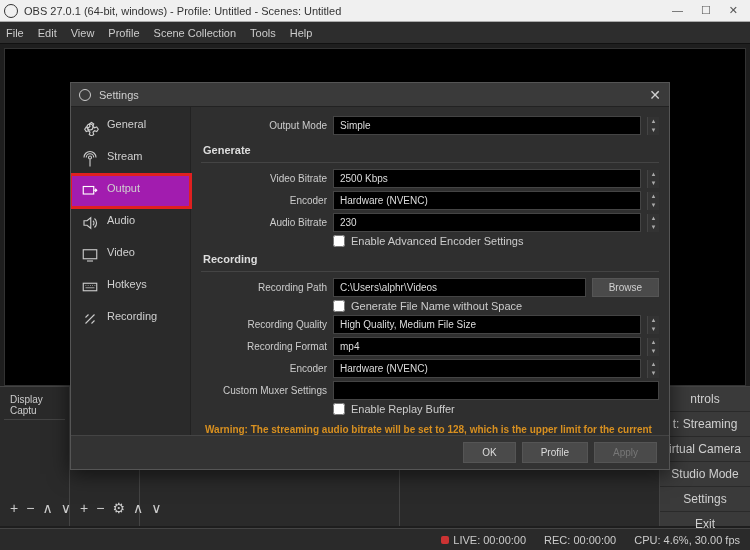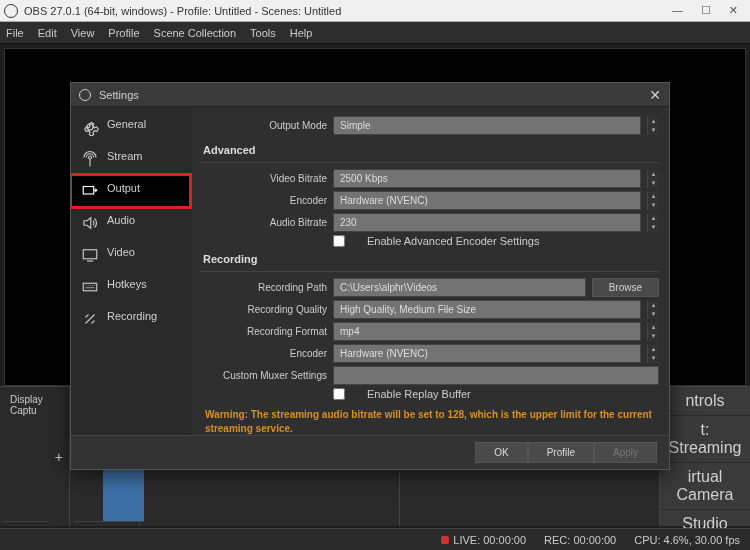--- a/index.html
+++ b/index.html
@@ -5,57 +5,57 @@
 *{margin:0;padding:0;box-sizing:border-box;font-family:"Segoe UI",Arial,sans-serif;font-size:11px;user-select:none}
 body{background:#1e1e1e;color:#d0d0d0;width:750px;height:550px;overflow:hidden;position:relative}
 .titlebar{height:22px;background:#f0f0f0;color:#333;display:flex;align-items:center;padding:0 4px;border-bottom:1px solid #aaa}
 .titlebar .appicon{width:14px;height:14px;border-radius:50%;border:1.5px solid #333;margin-right:6px}
 .titlebar .title{flex:1;font-size:11px}
 .winbtns{display:flex;gap:18px;padding-right:8px;color:#555}
 .menubar{height:22px;background:#2d2d2d;display:flex;align-items:center;padding:4px 6px;gap:14px;border-bottom:1px solid #111}
 .menubar span{color:#ccc;cursor:pointer}
 .preview{height:338px;background:#000;border:1px solid #333;margin:4px}
 .panels{position:absolute;bottom:24px;left:0;right:0;height:140px;display:flex;background:#2a2a2a;border-top:1px solid #444}
-.panel{border-right:1px solid #444;padding:4px;display:flex;flex-direction:row}
+.panel{border-right:1px solid #444;padding:4px;display:flex;flex-direction:column}
 .panel-head{font-size:10px;color:#ccc;padding:3px 6px;border-bottom:1px solid #444}
 .tool-row{display:flex;gap:8px;padding:6px;align-items:center}
 .tool-btn{color:#ccc;font-size:14px;cursor:pointer}
 .mixer{flex:1}
 .mixer-item{padding:4px 8px}
 .mixer-label{display:flex;justify-content:space-between;font-size:10px;color:#ccc}
 .meter{height:6px;background:linear-gradient(90deg,#2a8 0%,#2a8 55%,#cc3 70%,#c33 100%);border:1px solid #111;margin:2px 0}
 .slider{height:4px;background:#4aa;border-radius:2px;margin:4px 0;position:relative}
 .slider::after{content:"";position:absolute;right:20px;top:-3px;width:10px;height:10px;background:#ddd;border-radius:50%}
 .ctrl-col{width:90px;background:#3a3a3a}
-.ctrl-btn{padding:5px 6px;text-align:center;border-bottom:1px solid #2a2a2a;cursor:pointer;font-size:16px}
+.ctrl-btn{padding:5px 6px;text-align:center;border-bottom:1px solid #2a2a2a;cursor:pointer;font-size:12px}
 .statusbar{position:absolute;bottom:0;left:0;right:0;height:22px;background:#2a2a2a;border-top:1px solid #444;display:flex;align-items:center;justify-content:flex-end;gap:18px;padding:0 10px;font-size:10px;color:#ccc}
 .dot{width:8px;height:8px;background:#c33;border-radius:2px;display:inline-block;margin-right:4px}
 
 
 .dialog{position:absolute;top:82px;left:70px;width:600px;height:388px;background:#2f2f2f;border:1px solid #555;box-shadow:0 4px 20px rgba(0,0,0,.6);display:flex;flex-direction:column}
 .dlg-title{height:24px;background:#3a3a3a;display:flex;align-items:center;padding:0 8px;border-bottom:1px solid #222}
 .dlg-title .t{flex:1;font-size:11px}
 .dlg-close{cursor:pointer;font-size:14px}
 .dlg-body{flex:1;display:flex;overflow:hidden}
 .sidebar{width:120px;background:#2a2a2a;border-right:1px solid #222;padding-top:4px}
 .sb-item{display:flex;align-items:flex-start;gap:8px;padding:7px 10px;cursor:pointer;color:#d0d0d0}
-.sb-item.sel{background:#000000;outline:3px solid #e02020;outline-offset:-1px}
+.sb-item.sel{background:#a21caf;outline:3px solid #e02020;outline-offset:-1px}
 .sb-icon{width:18px;height:18px;display:flex;align-items:center;justify-content:center}
 .content{flex:1;overflow:auto;padding:6px 10px}
 .row{display:flex;align-items:center;margin:3px 0;gap:6px}
 .row label{width:126px;text-align:right;font-size:10px;color:#ccc}
-.select,.input{flex:1;background:#737373;border:1px solid #444;color:#ddd;padding:3px 6px;font-size:10px;height:19px;position:relative}
+.select,.input{flex:1;background:#000000;border:1px solid #444;color:#ddd;padding:3px 6px;font-size:10px;height:19px;position:relative}
 .spin{width:12px;background:#333;border-left:1px solid #444;display:flex;flex-direction:column;font-size:6px;color:#aaa;text-align:center;line-height:9px}
-.chk{display:flex;align-items:center;gap:22px;margin-left:132px;font-size:10px;color:#ccc}
+.chk{display:flex;align-items:center;gap:6px;margin-left:132px;font-size:10px;color:#ccc}
 .chk input{width:12px;height:12px}
 .section{font-weight:bold;color:#ddd;padding:6px 2px 4px;font-size:11px}
 .hr{height:1px;background:#444;margin:2px 0 6px}
 .browse{background:#4a4a4a;border:1px solid #555;padding:3px 16px;font-size:10px;cursor:pointer}
 .warn{color:#d89020;font-size:10px;padding:8px 4px;font-weight:bold;line-height:1.4}
-.dlg-foot{height:34px;border-top:1px solid #444;display:flex;align-items:center;justify-content:flex-end;gap:0;padding:0 12px;background:#333}
+.dlg-foot{height:34px;border-top:1px solid #444;display:flex;align-items:center;justify-content:flex-end;gap:6px;padding:0 12px;background:#333}
 .btn{background:#4a4a4a;border:1px solid #555;color:#ddd;padding:4px 18px;cursor:pointer;font-size:10px}
 .btn.dis{color:#777}
 svg{width:18px;height:18px;fill:#ccc}
 </style>
 </head>
 <body>
 
 <div class="titlebar">
   <div class="appicon"></div>
   <div class="title">OBS 27.0.1 (64-bit, windows) - Profile: Untitled - Scenes: Untitled</div>
@@ -206,21 +206,21 @@
           </span>
           <span>Recording</span>
         </div>
     </div>
     <div class="content">
       <div class="row">
           <label>Output Mode</label>
           <div class="select">Simple</div>
           <div class="spin">▲<br>▼</div>
         </div>
-      <div class="section">Advanced</div>
+      <div class="section">Generate</div>
         <div class="hr"></div>
       <div class="row">
           <label>Video Bitrate</label>
           <div class="input">2500 Kbps</div>
           <div class="spin">▲<br>▼</div>
         </div>
       <div class="row">
           <label>Encoder</label>
           <div class="select">Hardware (NVENC)</div>
           <div class="spin">▲<br>▼</div>
@@ -233,20 +233,24 @@
       <div class="chk">
           <input type="checkbox" style="">
           <span>Enable Advanced Encoder Settings</span>
         </div>
       <div class="section">Recording</div>
         <div class="hr"></div>
       <div class="row">
           <label>Recording Path</label>
           <div class="input">C:\Users\alphr\Videos</div>
           <div class="browse">Browse</div>
+        </div>
+      <div class="chk">
+          <input type="checkbox" style="">
+          <span>Generate File Name without Space</span>
         </div>
       <div class="row">
           <label>Recording Quality</label>
           <div class="select">High Quality, Medium File Size</div>
           <div class="spin">▲<br>▼</div>
         </div>
       <div class="row">
           <label>Recording Format</label>
           <div class="select">mp4</div>
           <div class="spin">▲<br>▼</div>

